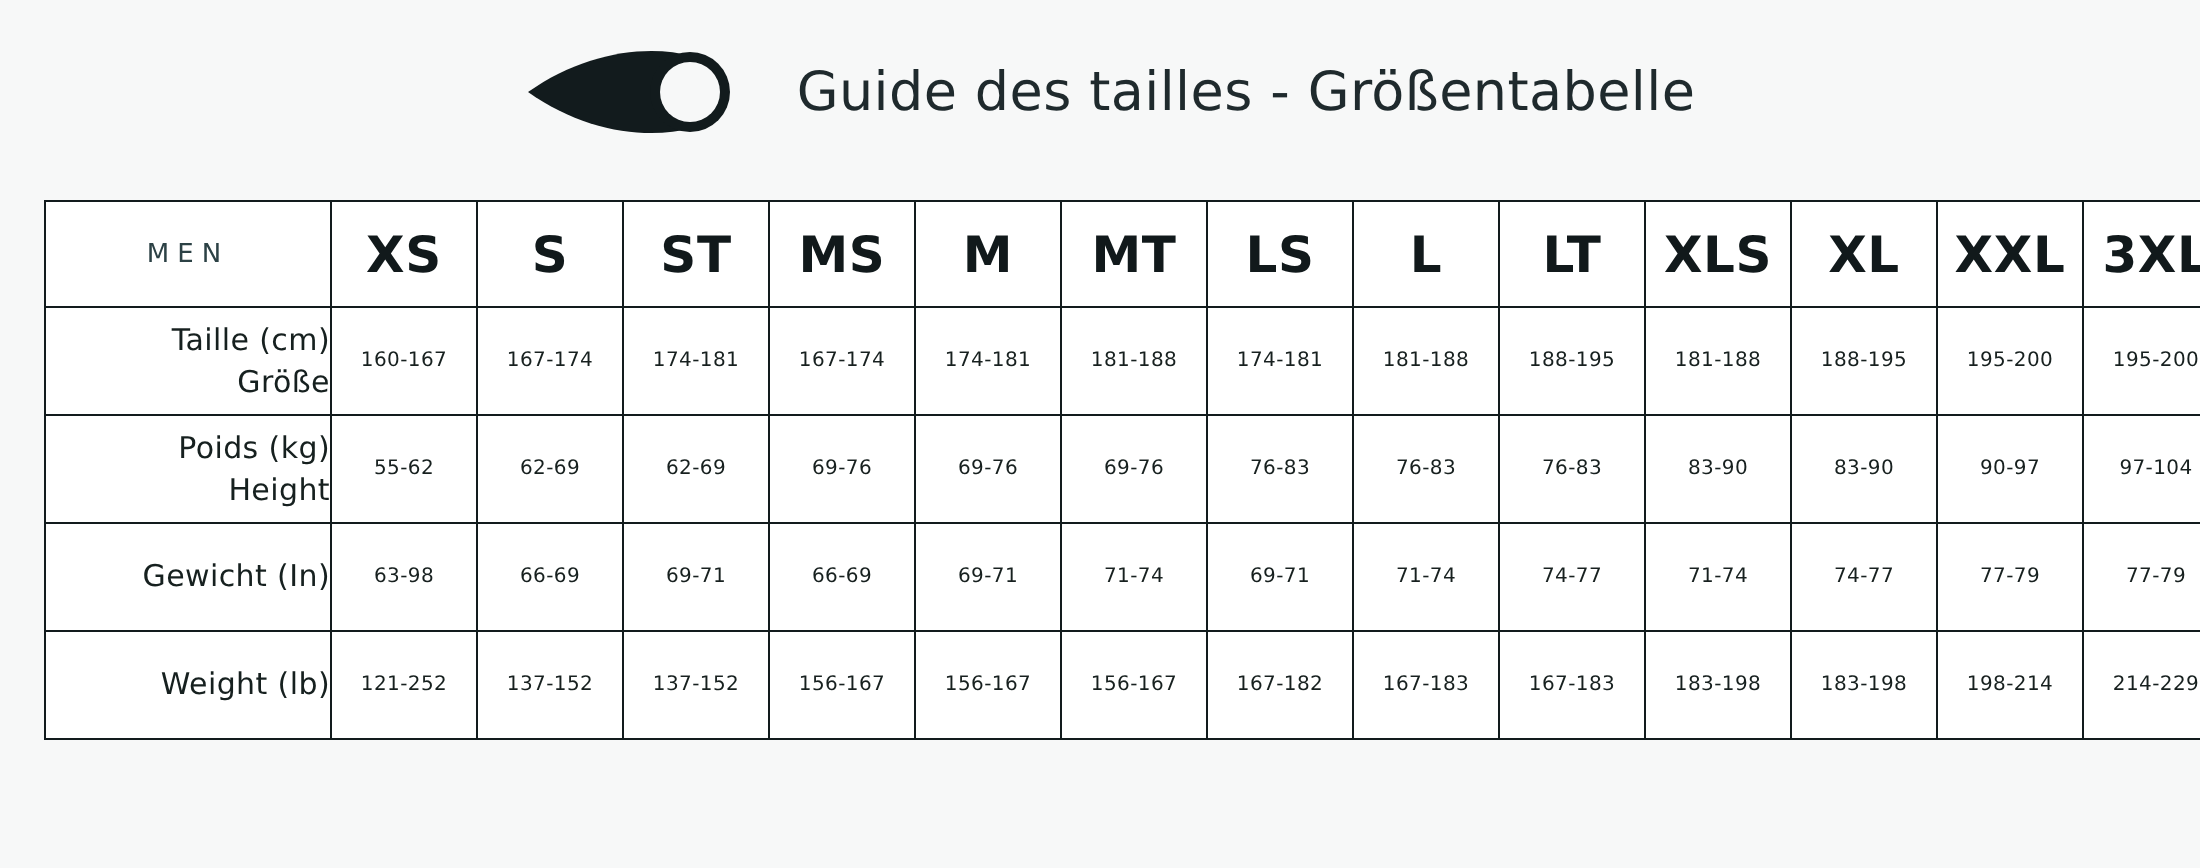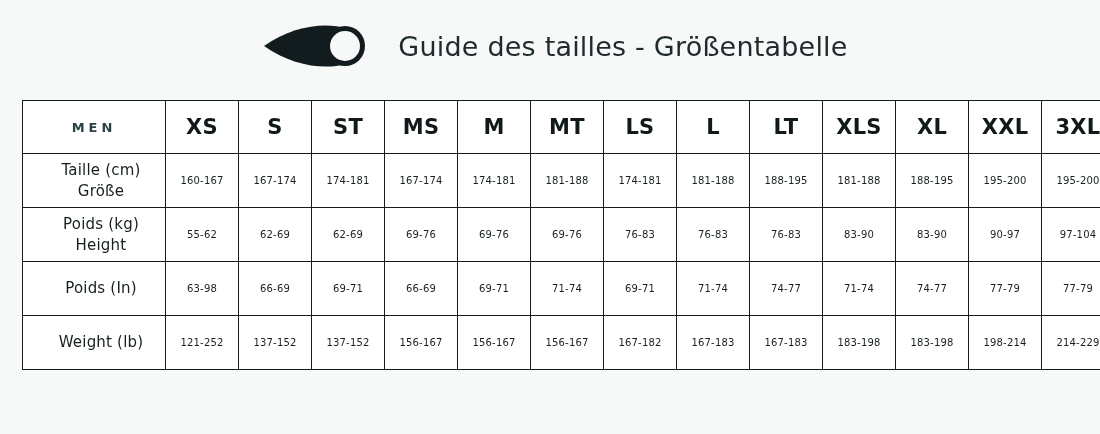--- a/index.html
+++ b/index.html
@@ -60,41 +60,41 @@
     border: 1px solid #121b1d;
   }
   table.size-table th, table.size-table td {
     padding: 0;
     text-align: center;
     vertical-align: middle;
   }
   
   thead th {
     height: 52px;
-    font-size: 21px;
+    font-size: 25px;
     font-weight: bold;
     color: #11191b;
     letter-spacing: 0.3px;
   }
   thead th.corner {
     font-size: 13px;
-    font-weight: bold;
+    font-weight: normal;
     letter-spacing: 4px;
     color: #2c4145;
     text-align: center;
   }
   
   tbody tr { height: 54px; }
   tbody td {
     font-size: 10px;
     color: #17201f;
     letter-spacing: 0.2px;
   }
   tbody td.rowlabel {
-    text-align: center;
+    text-align: right;
     padding-left: 14px;
     font-size: 15px;
     line-height: 1.35;
     color: #16201f;
   }
   .rowlabel .l2 { display: block; }
   
   col.c0 { width: 143px; }
   col.cx { width: 73px; }
 </style>
@@ -184,21 +184,21 @@
           <td>76-83</td>
           <td>76-83</td>
           <td>76-83</td>
           <td>83-90</td>
           <td>83-90</td>
           <td>90-97</td>
           <td>97-104</td>
         </tr>
         <tr>
           <td class="rowlabel">
-            <span>Poids (In)</span>
+            <span>Gewicht (In)</span>
           </td>
           <td>63-98</td>
           <td>66-69</td>
           <td>69-71</td>
           <td>66-69</td>
           <td>69-71</td>
           <td>71-74</td>
           <td>69-71</td>
           <td>71-74</td>
           <td>74-77</td>

